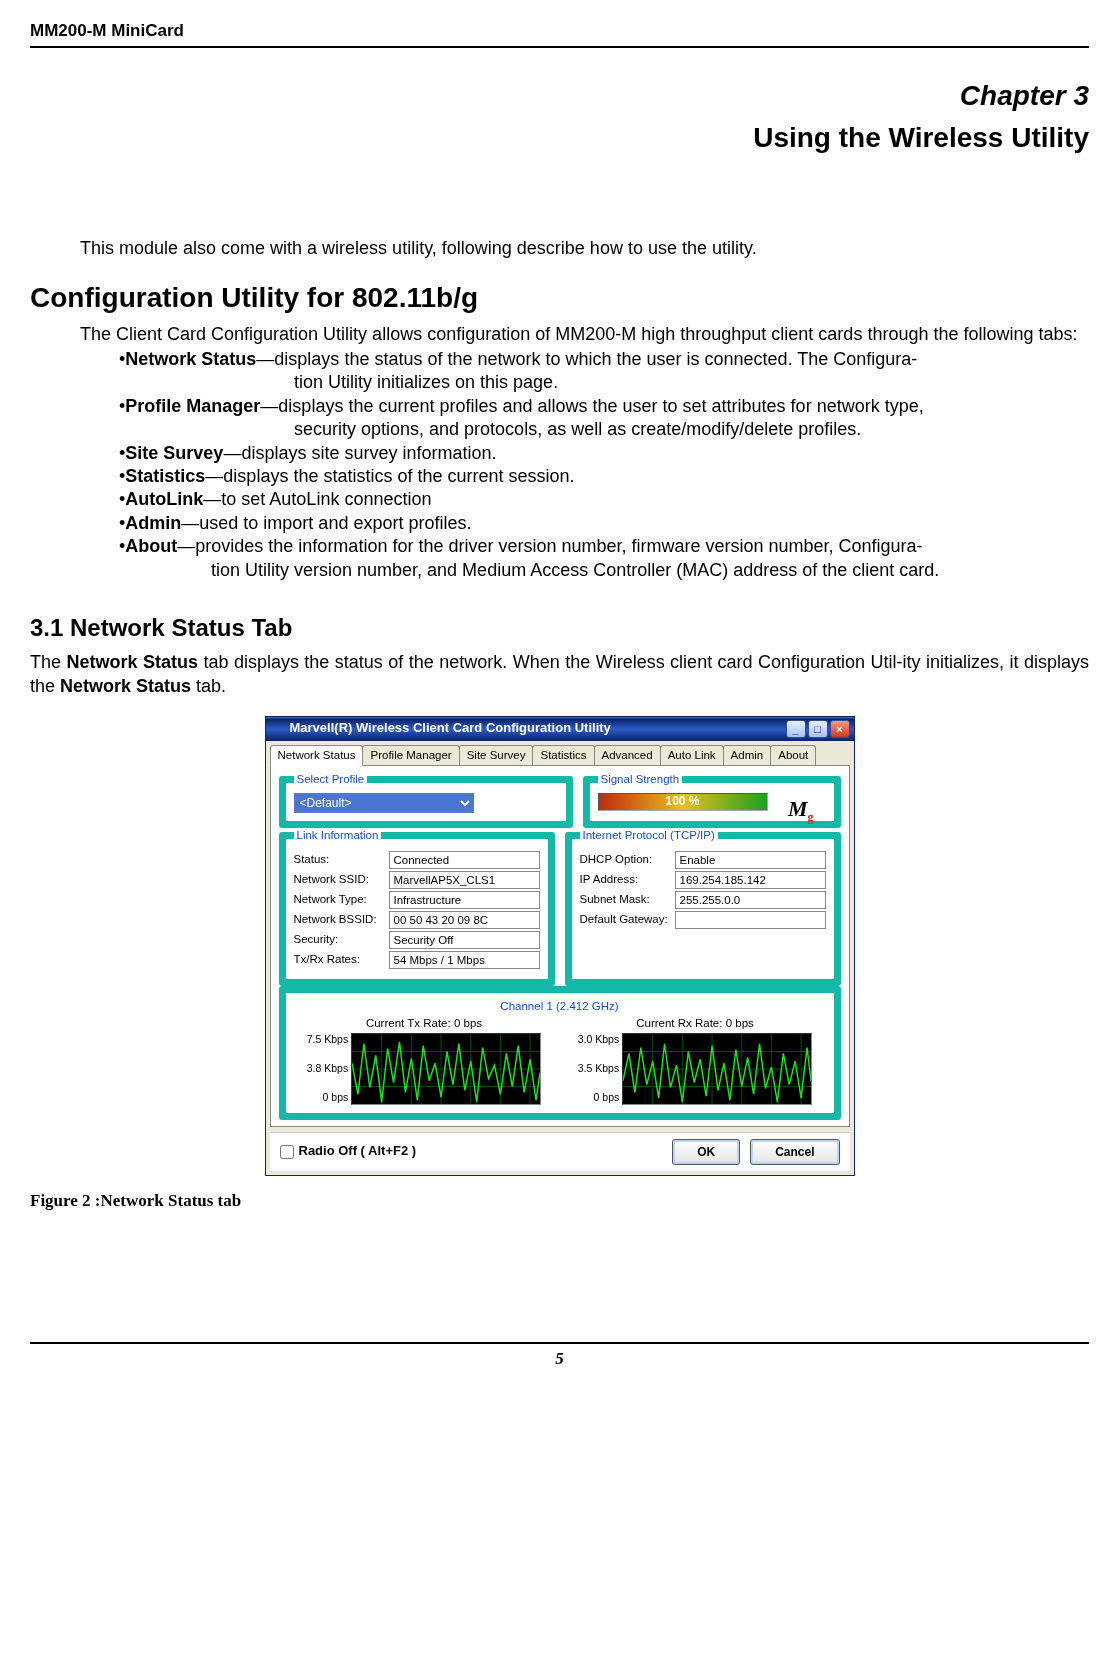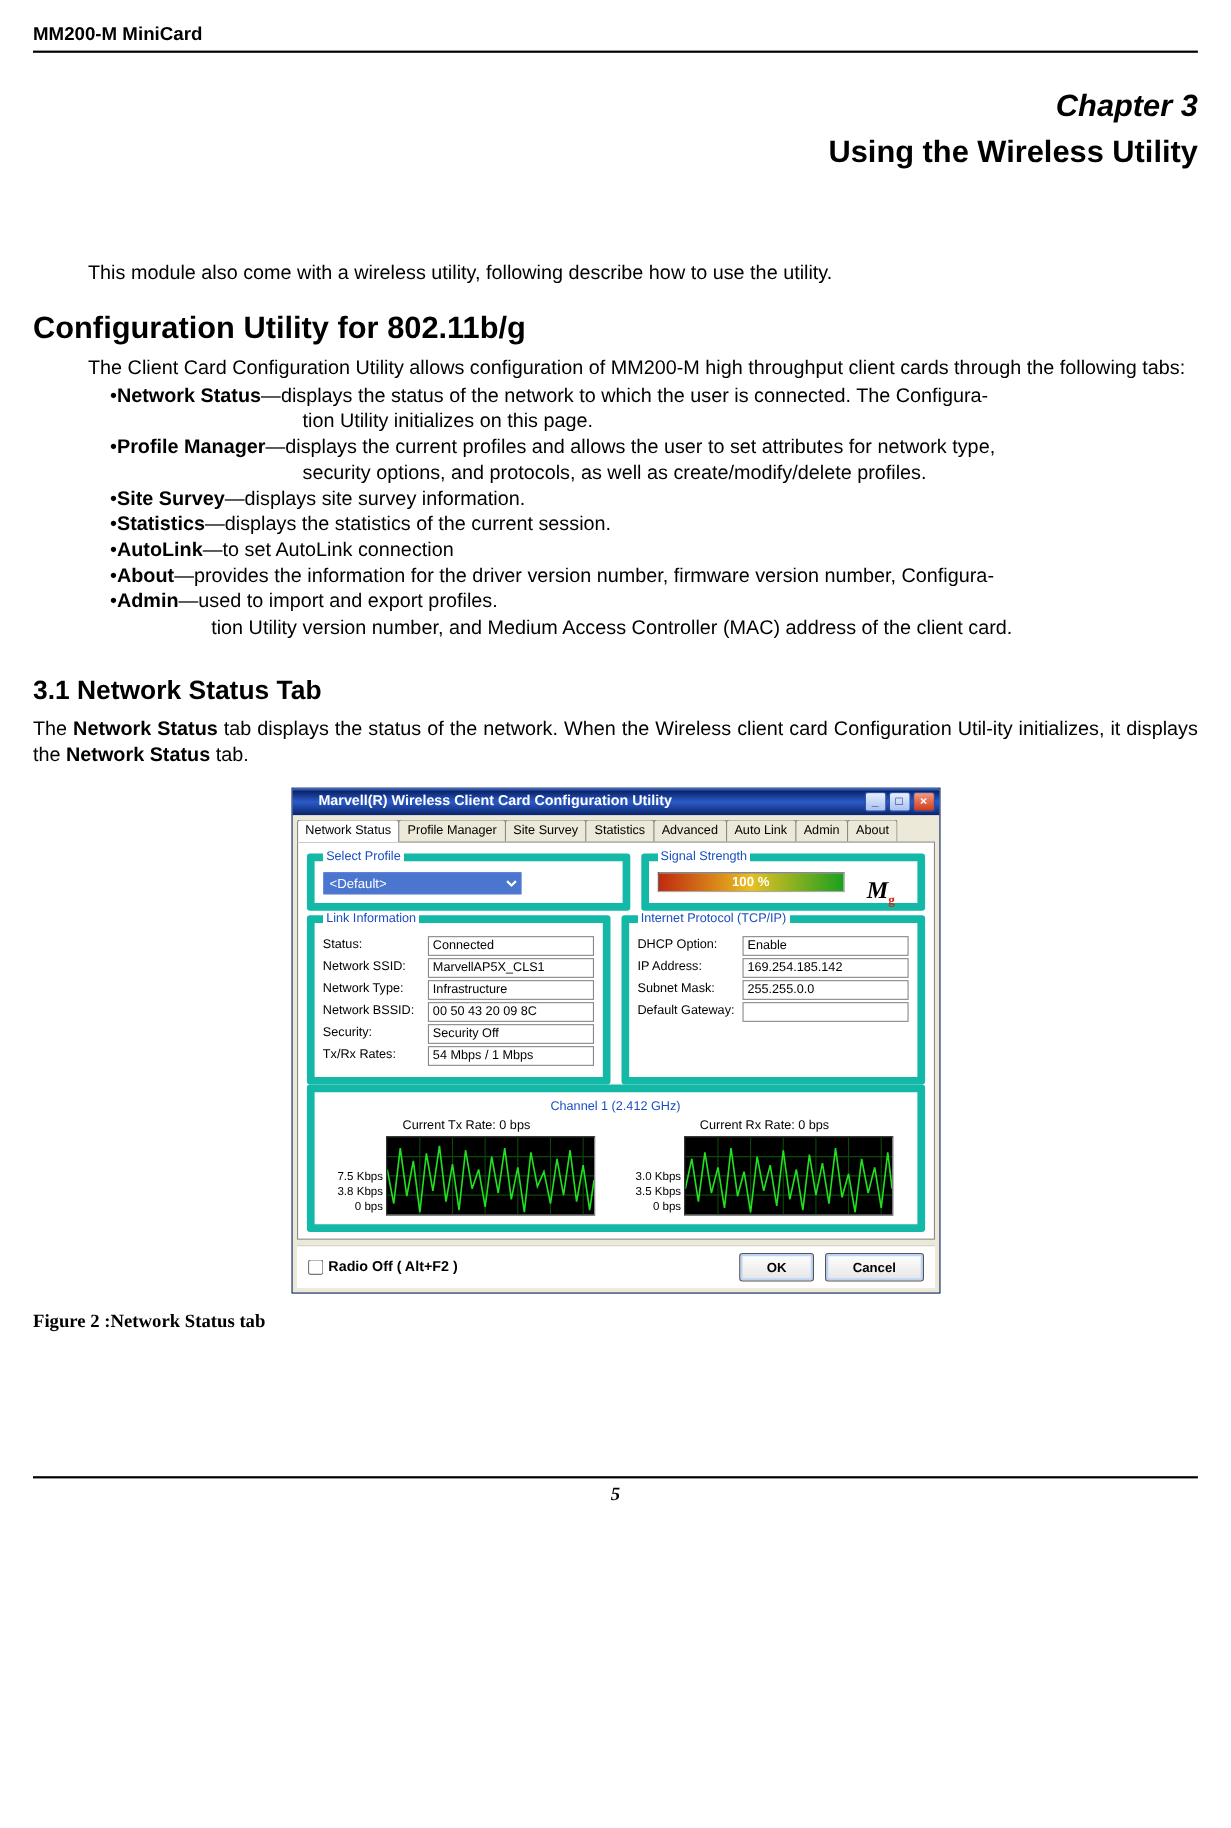--- a/index.html
+++ b/index.html
@@ -28,21 +28,21 @@
   }
   .chapter-sub {
     text-align: right;
     font-weight: bold;
     font-size: 28px;
     margin-bottom: 80px;
   }
   .intro { margin: 0 0 20px 50px; }
   h2.sec { font-size: 28px; font-weight: bold; margin-bottom: 6px; }
   .body-indent { margin-left: 50px; text-align: justify; }
-  .bullets { margin-left: 70px; margin-top: 2px; }
+  .bullets { margin-left: 89px; margin-top: 2px; }
   .bullets .item { text-indent: -14px; padding-left: 14px; margin-bottom: 0; }
   .bullets .wrap { padding-left: 175px; }
   h3.subsec { font-size: 24px; font-weight: bold; margin-top: 30px; margin-bottom: 8px; }
   .para { text-align: justify; }
 
   
   .win-wrap { display:flex; justify-content:center; margin-top: 18px; }
   .win {
     width: 590px;
     border: 1px solid #0a246a;
@@ -144,21 +144,21 @@
     flex:1;
     min-width:0;
     overflow:hidden;
     white-space:nowrap;
   }
   .chanlabel { text-align:center; color:#1a4ec0; font-size:11.5px; margin-top:4px; }
   .graphs { display:flex; gap:10px; justify-content:space-around; margin-top:2px; }
   .graphblock { text-align:center; }
   .graphtitle { font-size:11.5px; margin-bottom:2px; }
   .graphwrap { display:flex; align-items:flex-end; }
-  .ylabs { display:flex; flex-direction:column; justify-content:flex-end; font-size:10.5px; text-align:right; padding-right:3px; height:72px; }
+  .ylabs { display:flex; flex-direction:column; justify-content:space-between; font-size:10.5px; text-align:right; padding-right:3px; height:72px; }
   .graph {
     width:190px; height:72px;
     background:#000;
     border:1px inset #888;
     position:relative;
     overflow:hidden;
   }
   .graph svg { width:100%; height:100%; }
   .btnrow {
     display:flex;
@@ -213,22 +213,22 @@
 <h2 class="sec">Configuration Utility for 802.11b/g</h2>
 <p class="body-indent">The Client Card Configuration Utility allows configuration of MM200-M high throughput client cards through the following tabs:</p>
 <div class="bullets" id="bullets">
     <div class="item">•<b>Network Status</b>—displays the status of the network to which the user is connected. The Configura-</div>
     <div class="wrap">tion Utility initializes on this page.</div>
     <div class="item">•<b>Profile Manager</b>—displays the current profiles and allows the user to set attributes for network type,</div>
     <div class="wrap">security options, and protocols, as well as create/modify/delete profiles.</div>
     <div class="item">•<b>Site Survey</b>—displays site survey information.</div>
     <div class="item">•<b>Statistics</b>—displays the statistics of the current session.</div>
     <div class="item">•<b>AutoLink</b>—to set AutoLink connection</div>
+    <div class="item">•<b>Admin</b>—used to import and export profiles.</div>
     <div class="item">•<b>About</b>—provides the information for the driver version number, firmware version number, Configura-</div>
-    <div class="item">•<b>Admin</b>—used to import and export profiles.</div>
     <div style="padding-left: 92px;">tion Utility version number, and Medium Access Controller (MAC) address of the client card.</div>
   </div>
 
 <h3 class="subsec">3.1 Network Status Tab</h3>
 <p class="para">
   <span>The </span><b>Network Status</b><span> tab displays the status of the network. When the Wireless client card Configuration Util-ity initializes, it displays the </span><b>Network Status</b><span> tab.</span>
 </p>
 
 <div class="win-wrap">
   <div class="win">

